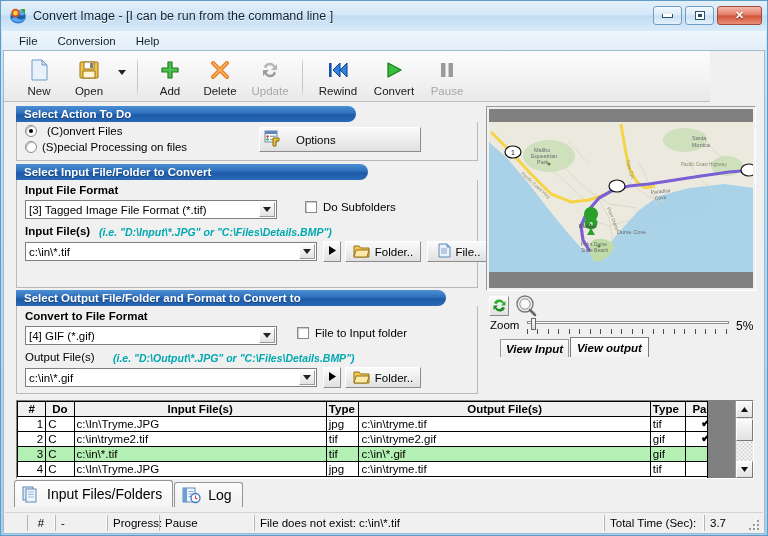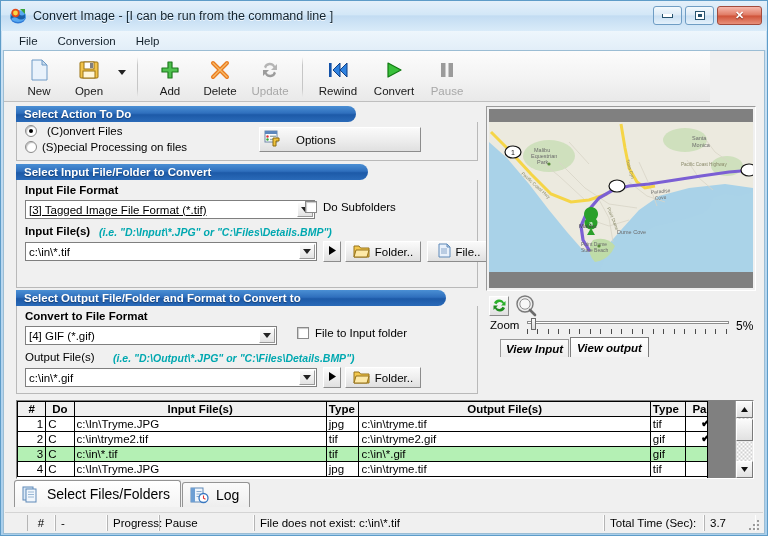--- a/index.html
+++ b/index.html
@@ -443,21 +443,21 @@
           </span>
           <span>Options</span>
         </div>
       </div>
     </div>
 
     <div style="position:absolute;left:12px;top:113px;width:462px;">
       <div class="grp-hdr" style="width:352px">Select Input File/Folder to Convert</div>
       <div class="grp-body" style="height:108px;position:relative;width:462px;">
         <div class="lbl-bold" style="position:absolute;left:8px;top:4px;">Input File Format</div>
-        <div class="combo" style="position:absolute;left:8px;top:20px;width:290px;text-decoration:underline;">
+        <div class="combo" style="position:absolute;left:8px;top:20px;width:252px;">
           <span>[3] Tagged Image File Format (*.tif)</span>
           <span class="arrowbox">
               <span class="caret-dn"></span>
             </span>
         </div>
         <div style="position:absolute;left:288px;top:21px;display:flex;align-items:center;gap:6px;">
           <div class="chk"></div>
           <span class="lbl-norm">Do Subfolders</span>
         </div>
         <div class="lbl-bold" style="position:absolute;left:8px;top:45px;">Input File(s)</div>
@@ -736,21 +736,21 @@
 
     <div id="tabs">
       <div class="tab active">
         <span style="margin-right:7px;display:flex;align-items:center">
           <svg width="18" height="18" viewBox="0 0 18 18">
             <rect x="1" y="2" width="10" height="13" fill="#dbe9f7" stroke="#5f89b8"></rect>
             <rect x="4" y="4" width="10" height="13" fill="#f0f6fc" stroke="#5f89b8"></rect>
             <path d="M6 7 h6 M6 9.5 h6 M6 12 h6" stroke="#8fb0d0" stroke-width="0.9"></path>
           </svg>
         </span>
-        <span>Select Files/Folders</span>
+        <span>Input Files/Folders</span>
       </div>
       <div class="tab">
         <span style="margin-right:7px;display:flex;align-items:center">
           <svg width="19" height="18" viewBox="0 0 19 18">
             <rect x="1" y="2" width="12" height="14" fill="#eef5fc" stroke="#5f89b8"></rect>
             <rect x="1" y="2" width="4" height="14" fill="#6d9fd4"></rect>
             <path d="M6.5 5.5 h5 M6.5 8 h5 M6.5 10.5 h4" stroke="#7fa3c8" stroke-width="0.9"></path>
             <circle cx="13.5" cy="12" r="4.5" fill="#fff" stroke="#3a78c0" stroke-width="1.3"></circle>
             <path d="M13.5 9.4 v2.8 l2 1" stroke="#d33" stroke-width="1.1" fill="none"></path>
           </svg>

